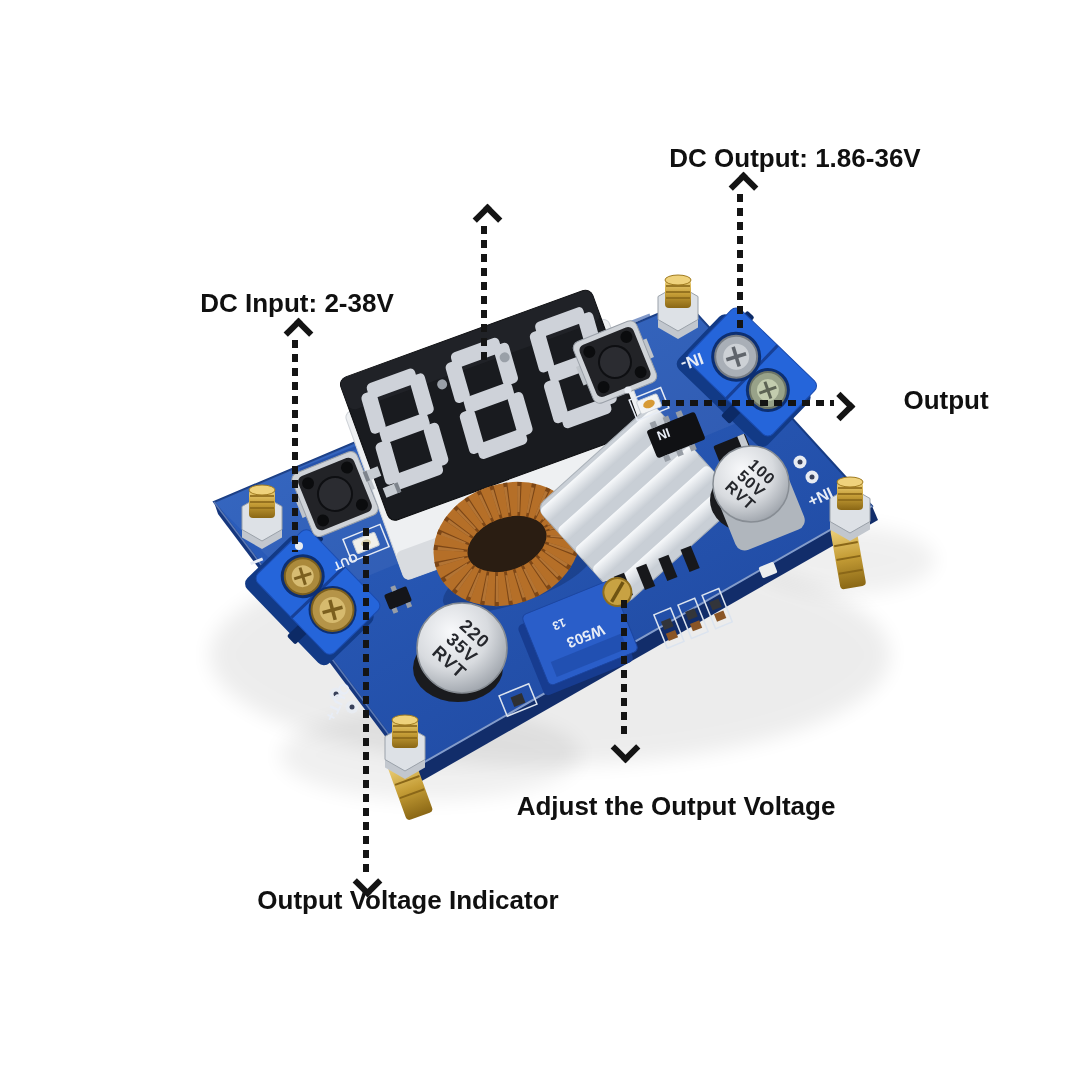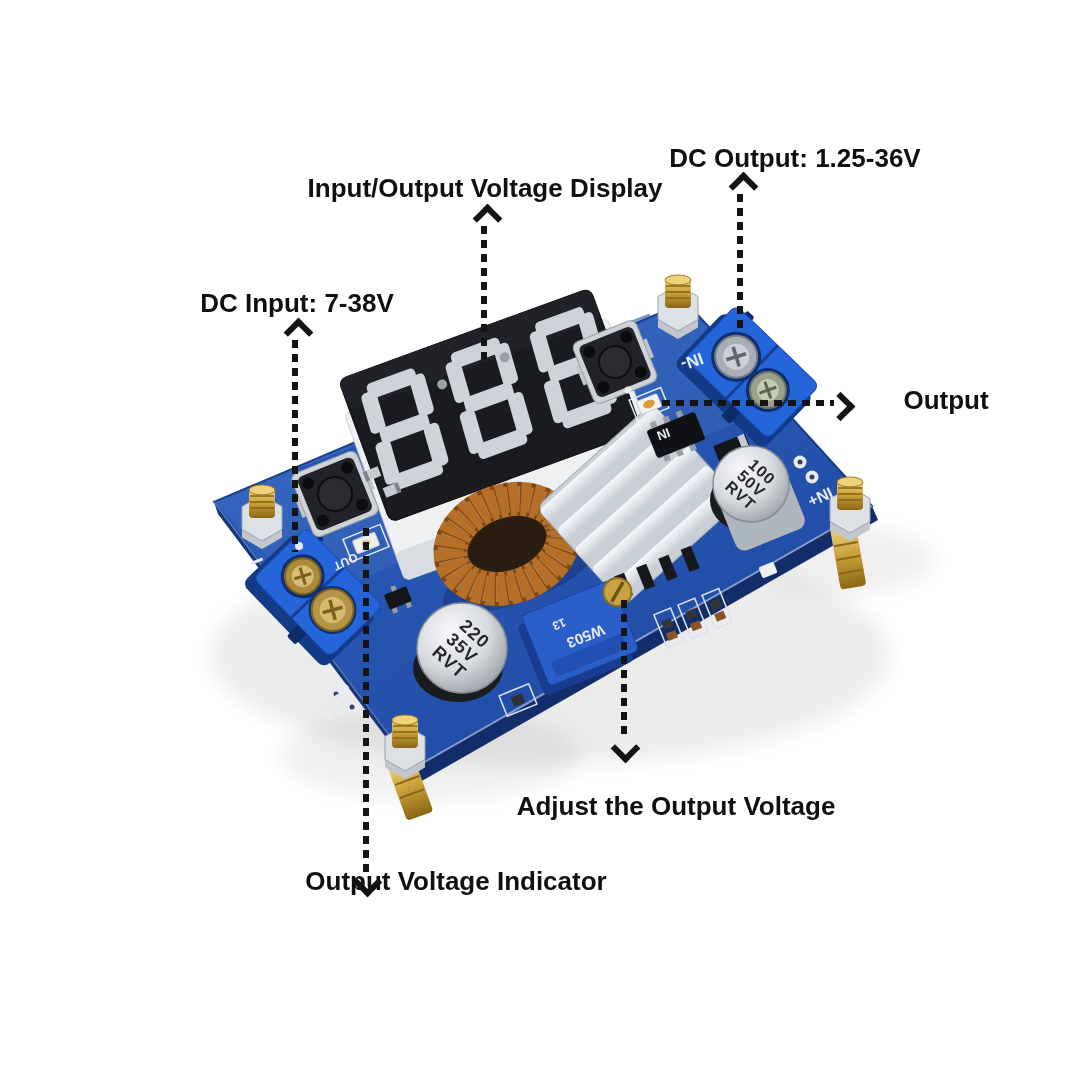--- a/index.html
+++ b/index.html
@@ -335,40 +335,39 @@
   <text class="ss" transform="translate(690,356) rotate(160)" font-size="17" text-anchor="middle">IN-</text>
   <text class="ss" transform="translate(662,430) rotate(160)" font-size="13" text-anchor="middle">IN</text>
   <text class="ss" transform="translate(818,492) rotate(155)" font-size="16" text-anchor="middle">IN+</text>
   <text class="ss" transform="translate(344,558) rotate(156)" font-size="12" text-anchor="middle">OUT</text>
   <text class="ss" transform="translate(333,700) rotate(115)" font-size="15" text-anchor="middle">OUT+</text>
   <rect x="250" y="560" width="13" height="3" fill="#e7ecf5" transform="rotate(-22 256 561)"></rect>
 </svg>
 
 <div class="ann">
 
-  <div class="label" style="left:485px;top:172px;">Input/Output Voltage Display</div>
   <div class="chev up" style="left:477px;top:208px;"></div>
   <div class="dl-v" style="left:481px;top:226px;height:134px;"></div>
 
-  <div class="label" style="left:795px;top:142px;">DC Output: 1.25-36V</div>
+  <div class="label" style="left:795px;top:142px;">DC Output: 1.86-36V</div>
   <div class="chev up" style="left:733px;top:176px;"></div>
   <div class="dl-v" style="left:737px;top:194px;height:138px;"></div>
 
-  <div class="label" style="left:297px;top:287px;">DC Input: 7-38V</div>
+  <div class="label" style="left:297px;top:287px;">DC Input: 2-38V</div>
   <div class="chev up" style="left:288px;top:322px;"></div>
   <div class="dl-v" style="left:292px;top:340px;height:212px;"></div>
 
   <div class="label" style="left:946px;top:384px;">
     <span style="display:block">Output</span>
   </div>
   <div class="dl-h" style="left:662px;top:400px;width:172px;"></div>
   <div class="chev right" style="left:830px;top:396px;"></div>
 
   <div class="label" style="left:676px;top:790px;">Adjust the Output Voltage</div>
   <div class="dl-v" style="left:621px;top:600px;height:140px;"></div>
   <div class="chev down" style="left:615px;top:738px;"></div>
 
-  <div class="label" style="left:408px;top:865px;margin-left:48px;">Output Voltage Indicator</div>
+  <div class="label" style="left:408px;top:884px;">Output Voltage Indicator</div>
   <div class="dl-v" style="left:363px;top:528px;height:346px;"></div>
   <div class="chev down" style="left:357px;top:872px;"></div>
 
 </div>
 </div>
 
 </body></html>

